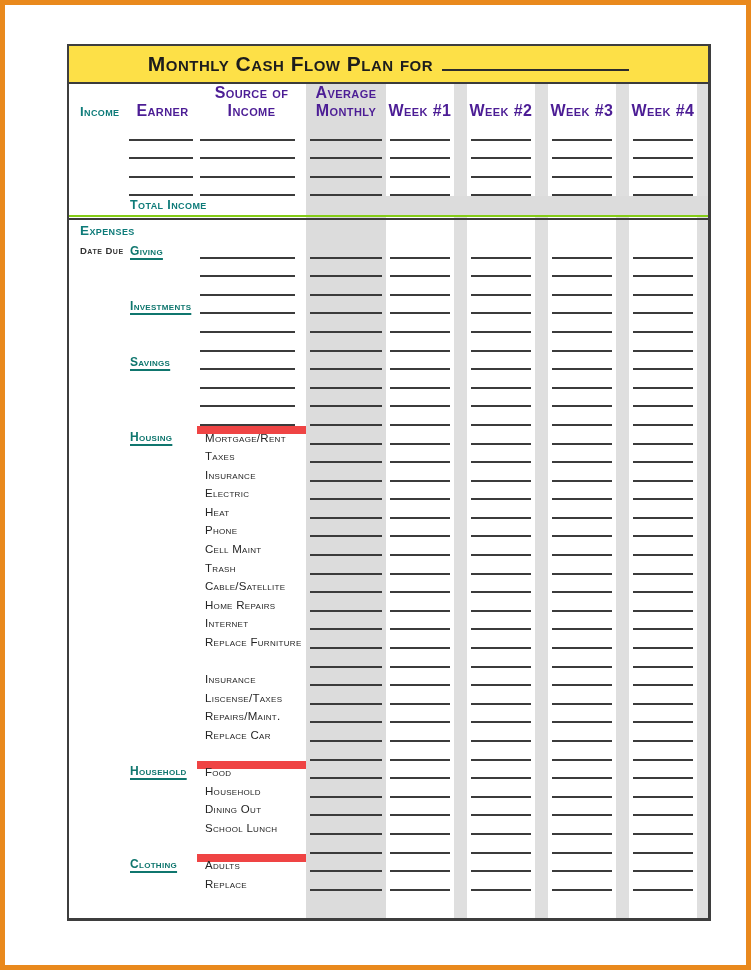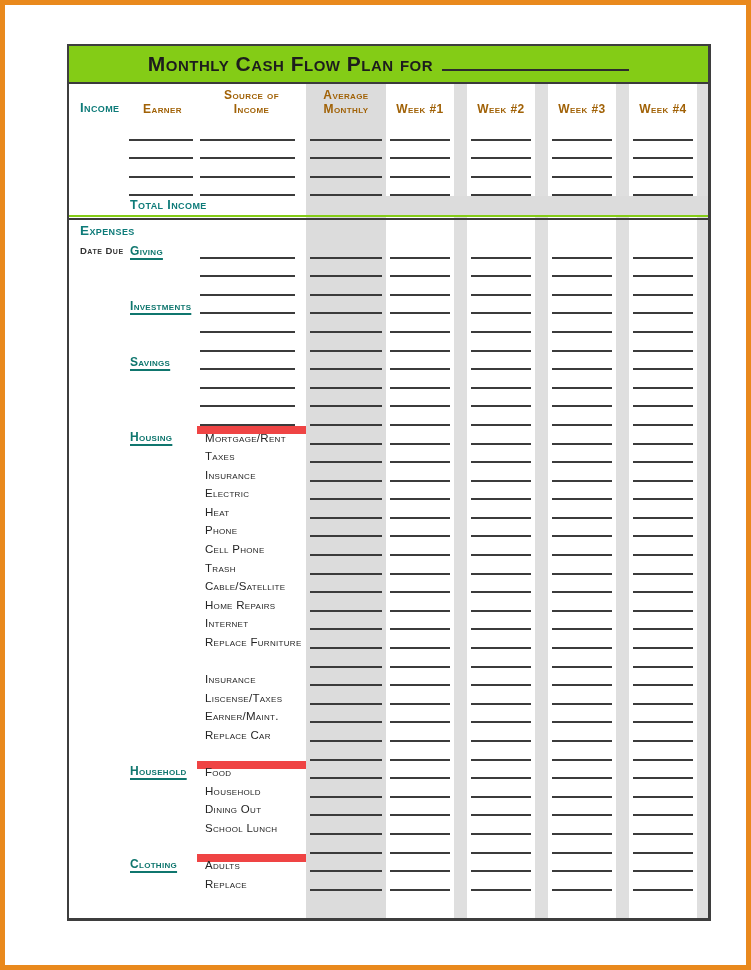--- a/index.html
+++ b/index.html
@@ -16,40 +16,40 @@
   
   .strip { position: absolute; top: 38px; bottom: 0; background: #dfdfdf; z-index: 0; }
   .strip-avg  { left: 237px; width: 80px; background: #dcdcdc; }
   .strip-g1   { left: 385px; width: 13px; }
   .strip-g2   { left: 466px; width: 13px; }
   .strip-g3   { left: 547px; width: 13px; }
   .strip-g4   { left: 628px; width: 12px; }
   .stack { position: relative; z-index: 1; }
 
   .title-band {
-    height: 38px; background: #84cc16; border-bottom: 2px solid #3b3b3b;
+    height: 38px; background: #fde047; border-bottom: 2px solid #3b3b3b;
     display: flex; align-items: center; justify-content: center;
   }
   .title-text {
     font-size: 21px; font-weight: 600; font-variant: small-caps;
     letter-spacing: 0.5px; color: #1d1d1d; white-space: nowrap;
   }
   .title-blank {
     display: inline-block; width: 187px; height: 14px;
     border-bottom: 2.5px solid #2c2c2c; margin-left: 9px; vertical-align: baseline;
   }
 
   .grid {
     display: grid;
     grid-template-columns: 59px 69px 109px 80px 68px 13px 68px 13px 68px 13px 68px 12px;
   }
   .hdr { height: 38px; align-items: end; }
   .hdr .hcell {
-    font-size: 12px; font-weight: 700; font-variant: small-caps; letter-spacing: 0.4px;
-    color: #a16207; text-align: center; white-space: pre-line; line-height: 1.12; padding-bottom: 6px;
+    font-size: 16px; font-weight: 700; font-variant: small-caps; letter-spacing: 0.4px;
+    color: #4c1d95; text-align: center; white-space: pre-line; line-height: 1.12; padding-bottom: 6px;
   }
   .hdr .income-lbl { text-align: left; padding-left: 11px; color: #0e7b79; font-size: 13px; }
 
   .row { height: 18.6px; position: relative; }
   .cell { position: relative; }
   .lined::after {
     content: ""; position: absolute; left: 4px; right: 4px; bottom: 0;
     height: 2px; background: #3b3b3b;
   }
   .c-src.lined::after { left: 3px; right: 11px; }
@@ -435,21 +435,21 @@
             <div class="cell c-gap"></div>
             <div class="cell c-week lined"></div>
             <div class="cell c-gap"></div>
             <div class="cell c-week lined"></div>
             <div class="cell c-gap"></div>
           </div>
           <div class="row grid">
             <div class="cell c-label"></div>
             <div class="cell c-cat"></div>
             <div class="cell c-src">
-              <span class="item-txt">Cell Phone</span>
+              <span class="item-txt">Cell Maint</span>
             </div>
             <div class="cell c-avg lined"></div>
             <div class="cell c-week lined"></div>
             <div class="cell c-gap"></div>
             <div class="cell c-week lined"></div>
             <div class="cell c-gap"></div>
             <div class="cell c-week lined"></div>
             <div class="cell c-gap"></div>
             <div class="cell c-week lined"></div>
             <div class="cell c-gap"></div>
@@ -577,21 +577,21 @@
             <div class="cell c-gap"></div>
             <div class="cell c-week lined"></div>
             <div class="cell c-gap"></div>
             <div class="cell c-week lined"></div>
             <div class="cell c-gap"></div>
           </div>
           <div class="row grid">
             <div class="cell c-label"></div>
             <div class="cell c-cat"></div>
             <div class="cell c-src">
-              <span class="item-txt">Earner/Maint.</span>
+              <span class="item-txt">Repairs/Maint.</span>
             </div>
             <div class="cell c-avg lined"></div>
             <div class="cell c-week lined"></div>
             <div class="cell c-gap"></div>
             <div class="cell c-week lined"></div>
             <div class="cell c-gap"></div>
             <div class="cell c-week lined"></div>
             <div class="cell c-gap"></div>
             <div class="cell c-week lined"></div>
             <div class="cell c-gap"></div>

